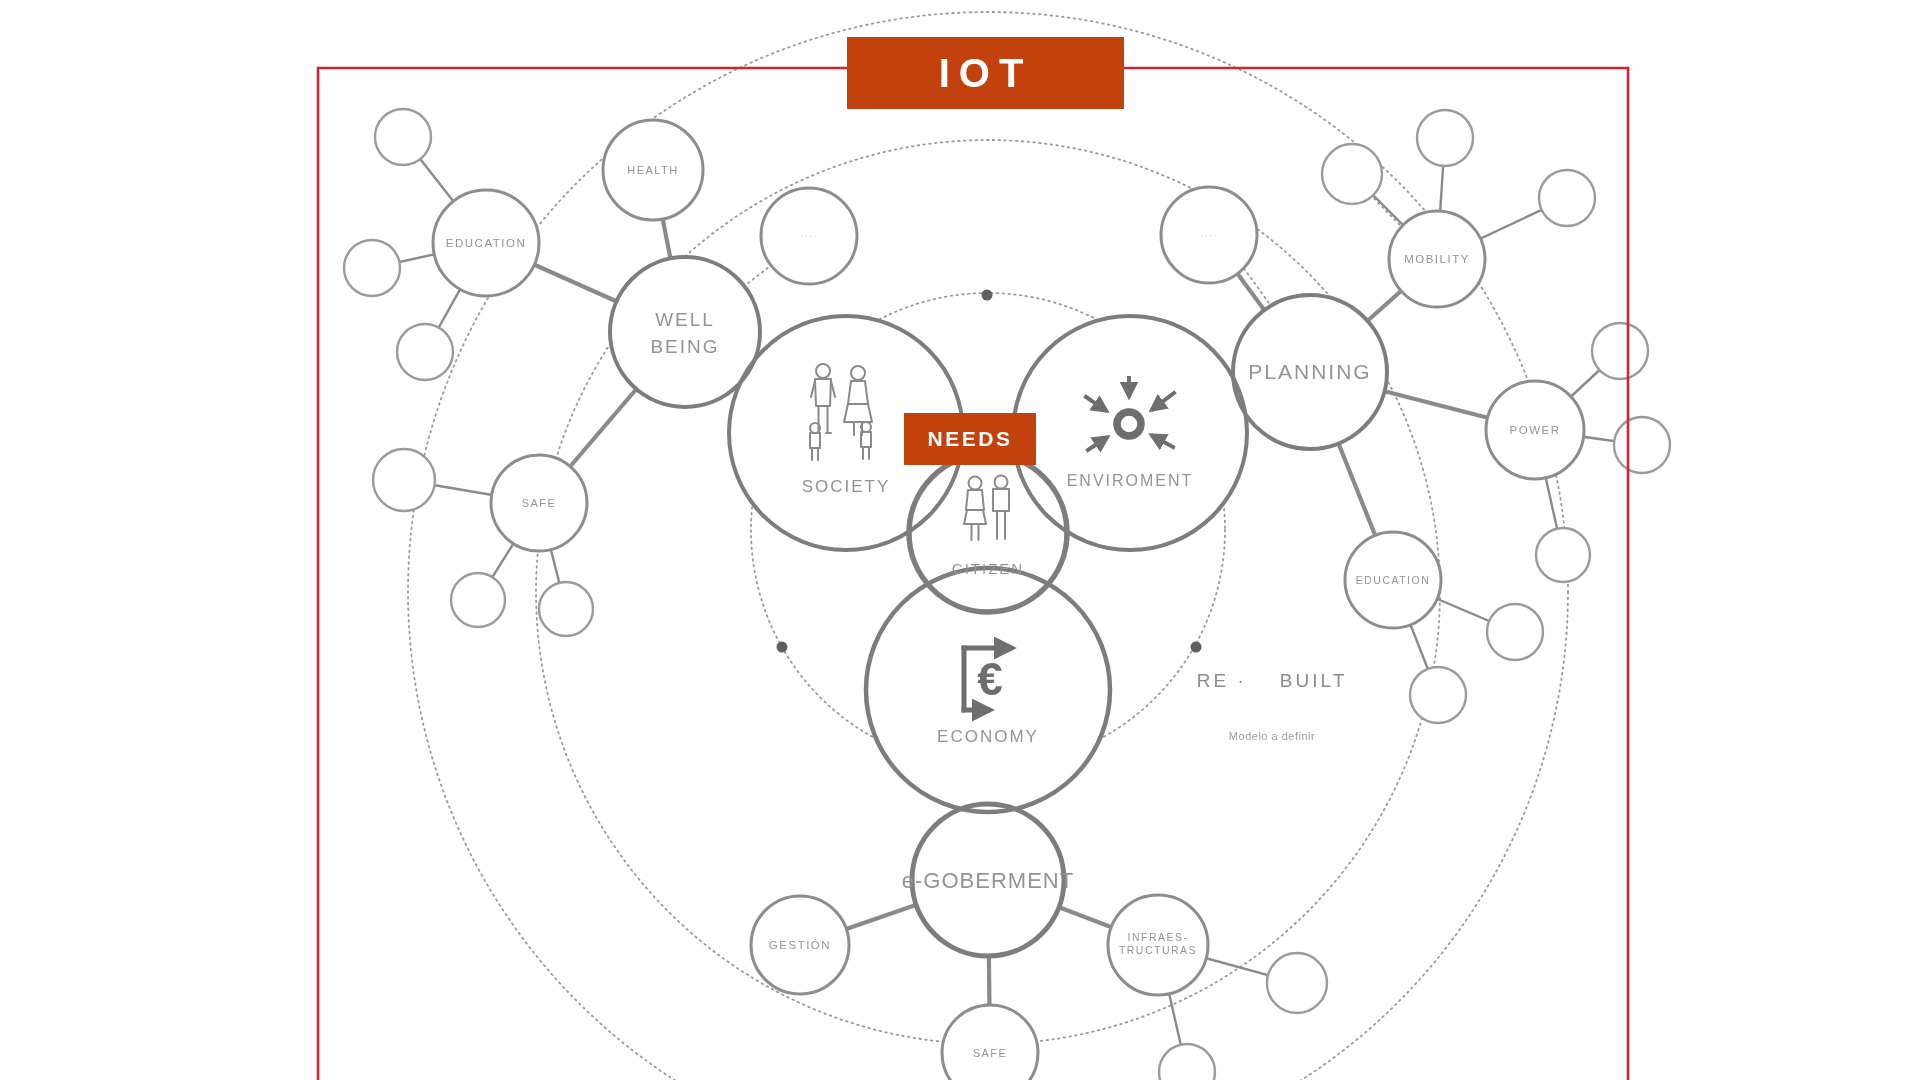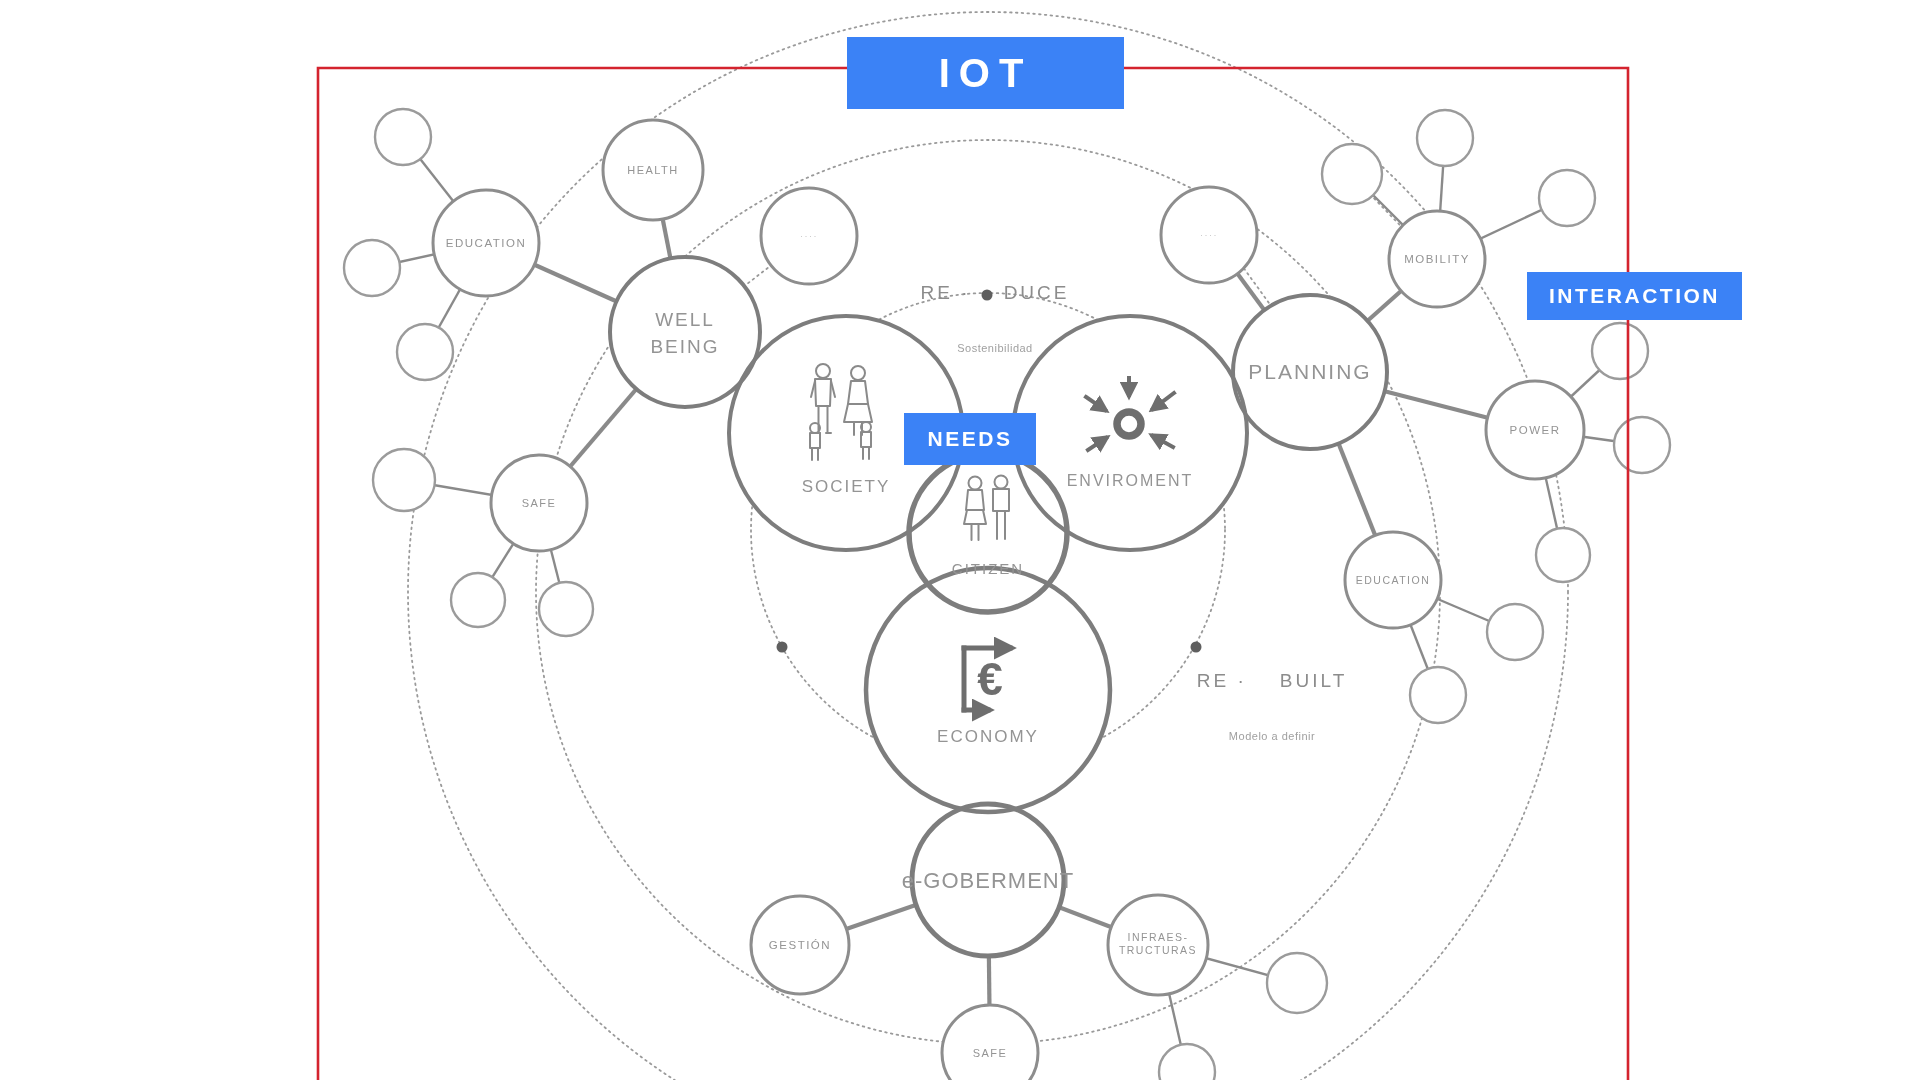--- a/index.html
+++ b/index.html
@@ -9,21 +9,21 @@
   .dotc{fill:none;stroke:#9a9a9a;stroke-width:1.8;stroke-dasharray:1.6 4.2;stroke-linecap:round;}
   .conn{stroke:#8a8a8a;}
   .conn.thick{stroke-width:4.2;}
   .conn.thin{stroke-width:2.4;}
   .nfill{fill:#ffffff;}
   .nstroke{fill:none;}
   .nlabel{text-anchor:middle;font-family:"Liberation Sans",sans-serif;}
   .icon{stroke:#8a8a8a;fill:none;stroke-width:2;stroke-linecap:round;stroke-linejoin:round;}
   .icon-dark{stroke:#6e6e6e;fill:none;stroke-linecap:square;}
   #red-frame{fill:none;stroke:#d4232e;stroke-width:2.6;}
-  .banner{position:absolute;background:#3b82f6;color:#ffffff;font-weight:bold;
+  .banner{position:absolute;background:#c2410c;color:#ffffff;font-weight:bold;
           display:flex;align-items:center;justify-content:center;z-index:4;}
   .banner.iot{font-size:40px;letter-spacing:9px;}
   .banner.side{font-size:21px;letter-spacing:2.5px;}
   .re{position:absolute;transform:translateX(-50%);text-align:center;z-index:2;white-space:pre;}
   .re .t{font-size:19px;letter-spacing:3px;color:#8c8c8c;}
   .re .s{font-size:11px;letter-spacing:.5px;color:#a0a0a0;margin-top:2px;}
   .redot{position:absolute;width:11px;height:11px;border-radius:50%;background:#5f5f5f;
          transform:translate(-50%,-50%);z-index:2;}
 </style>
 </head>
@@ -223,26 +223,21 @@
         <text x="800" y="949" class="nlabel" font-size="11.5" letter-spacing="1.5" fill="#949494"><tspan x="800" dy="0">GESTIÓN</tspan></text>
         <text x="1158" y="941" class="nlabel" font-size="10.5" letter-spacing="1.5" fill="#949494"><tspan x="1158" dy="0">INFRAES-</tspan><tspan x="1158" dy="13">TRUCTURAS</tspan></text>
         <text x="990" y="1057" class="nlabel" font-size="11" letter-spacing="1.5" fill="#949494"><tspan x="990" dy="0">SAFE</tspan></text>
       </g>
 
     <path id="red-frame" d="M318,1084 V68 H1628 V1084"></path>
   </svg>
 
   <div class="banner iot" style="left:847px;top:37px;width:277px;height:72px;">IOT</div>
   <div class="banner side" style="left:904px;top:413px;width:132px;height:52px;">NEEDS</div>
-  <div class="banner side" style="left:1527px;top:272px;width:215px;height:48px;">INTERACTION</div>
-
-  <div class="re" style="left:995px;top:246px;">
-    <div class="t">RE ·    DUCE</div>
-    <div class="s">Sostenibilidad</div>
-  </div>
+
   <div class="redot" style="left:987px;top:295px;"></div>
 
   <div class="redot" style="left:782px;top:647px;"></div>
 
   <div class="re" style="left:1272px;top:634px;">
     <div class="t">RE ·    BUILT</div>
     <div class="s">Modelo a definir</div>
   </div>
   <div class="redot" style="left:1196px;top:647px;"></div>
 

